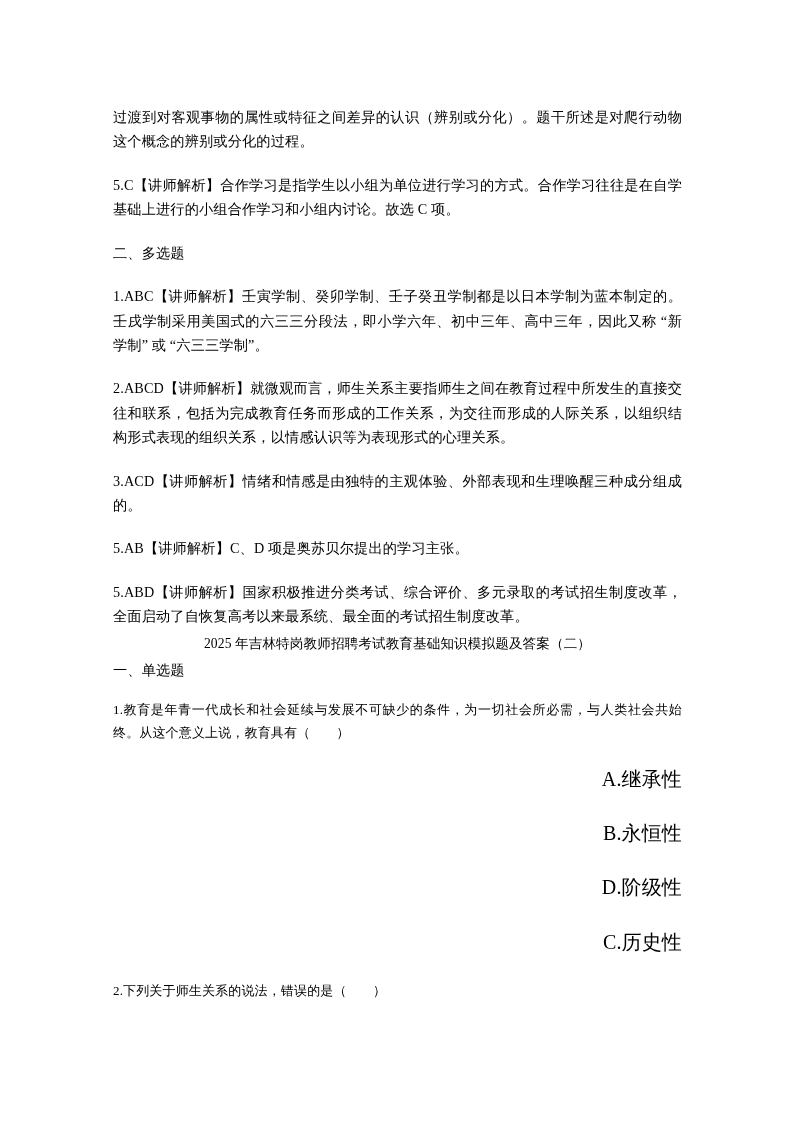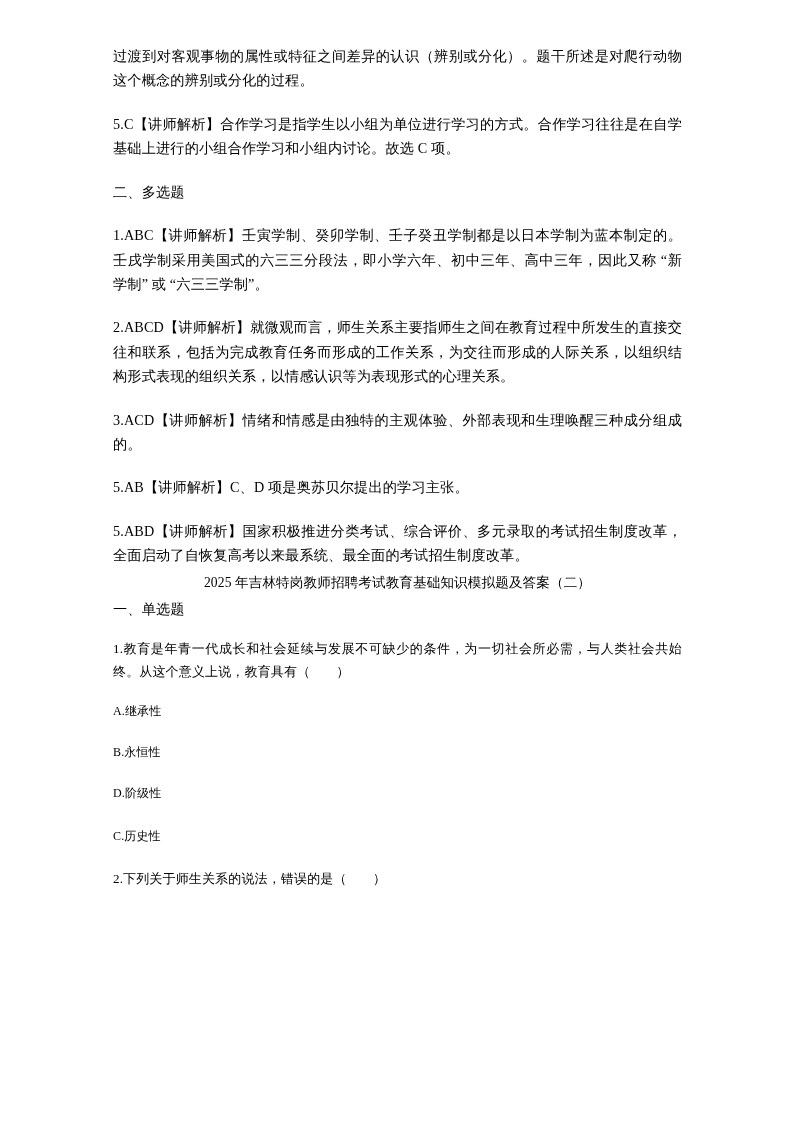--- a/index.html
+++ b/index.html
@@ -11,21 +11,21 @@
     width: 794px;
     height: 1123px;
     font-family: "Liberation Serif", "DejaVu Serif", serif;
     color: #000000;
   }
   .page {
     position: relative;
     width: 794px;
     height: 1123px;
     box-sizing: border-box;
-    padding: 44px 112px 60px 113px;
+    padding: 105px 112px 60px 113px;
   }
   .para {
     font-size: 14.2px;
     line-height: 1.72;
     margin: 0 0 19px 0;
     text-align: justify;
     text-justify: inter-ideograph;
     letter-spacing: 0.15px;
   }
   .para.tight {
@@ -52,24 +52,25 @@
   }
   .q {
     font-size: 13px;
     line-height: 1.72;
     margin: 0 0 19px 0;
     text-align: justify;
     text-justify: inter-ideograph;
     letter-spacing: 0.15px;
   }
   .opt {
-    font-size: 12px;
+    font-size: 20px;
     line-height: 1.6;
     margin: 0 0 22px 0;
     letter-spacing: 0.15px;
+    text-align: right;
   }
   .opt.last {
     margin-bottom: 23px;
   }
 </style>
 </head>
 <body>
 
 <div class="page">
 

